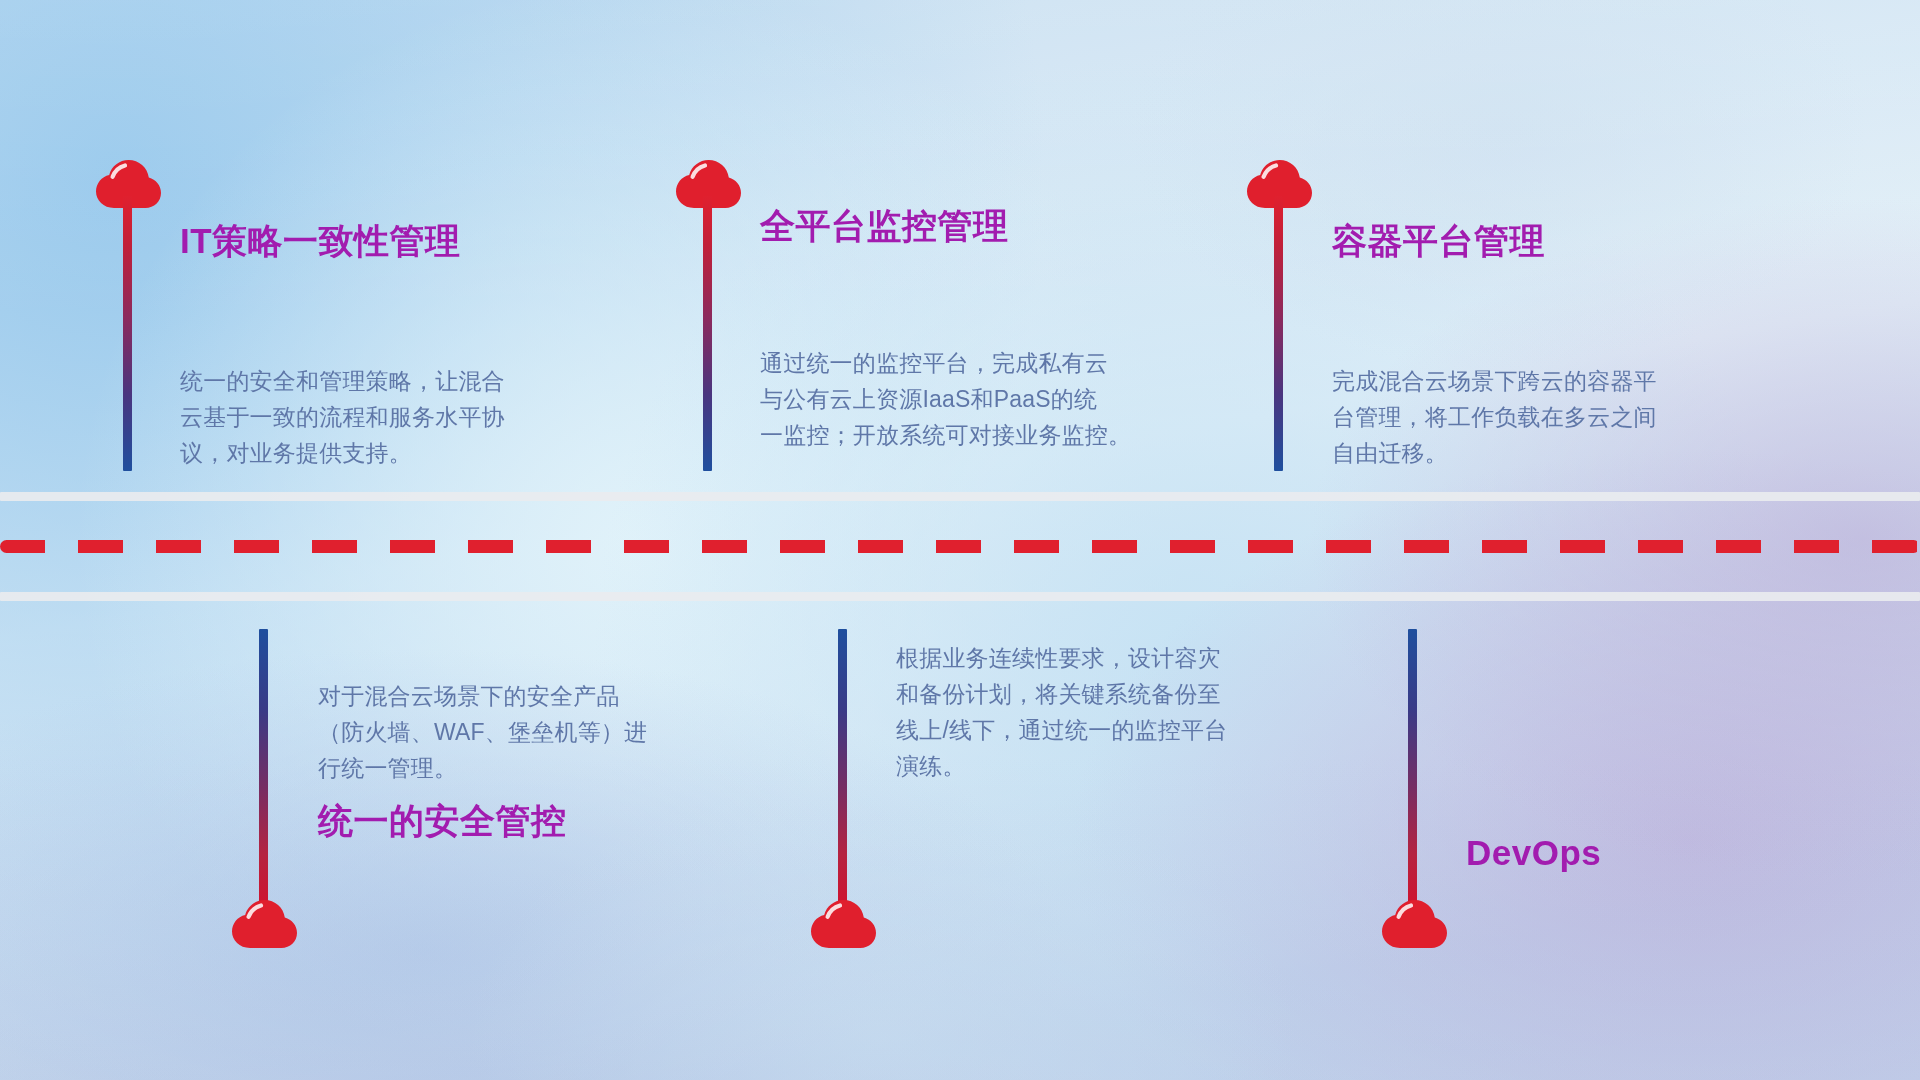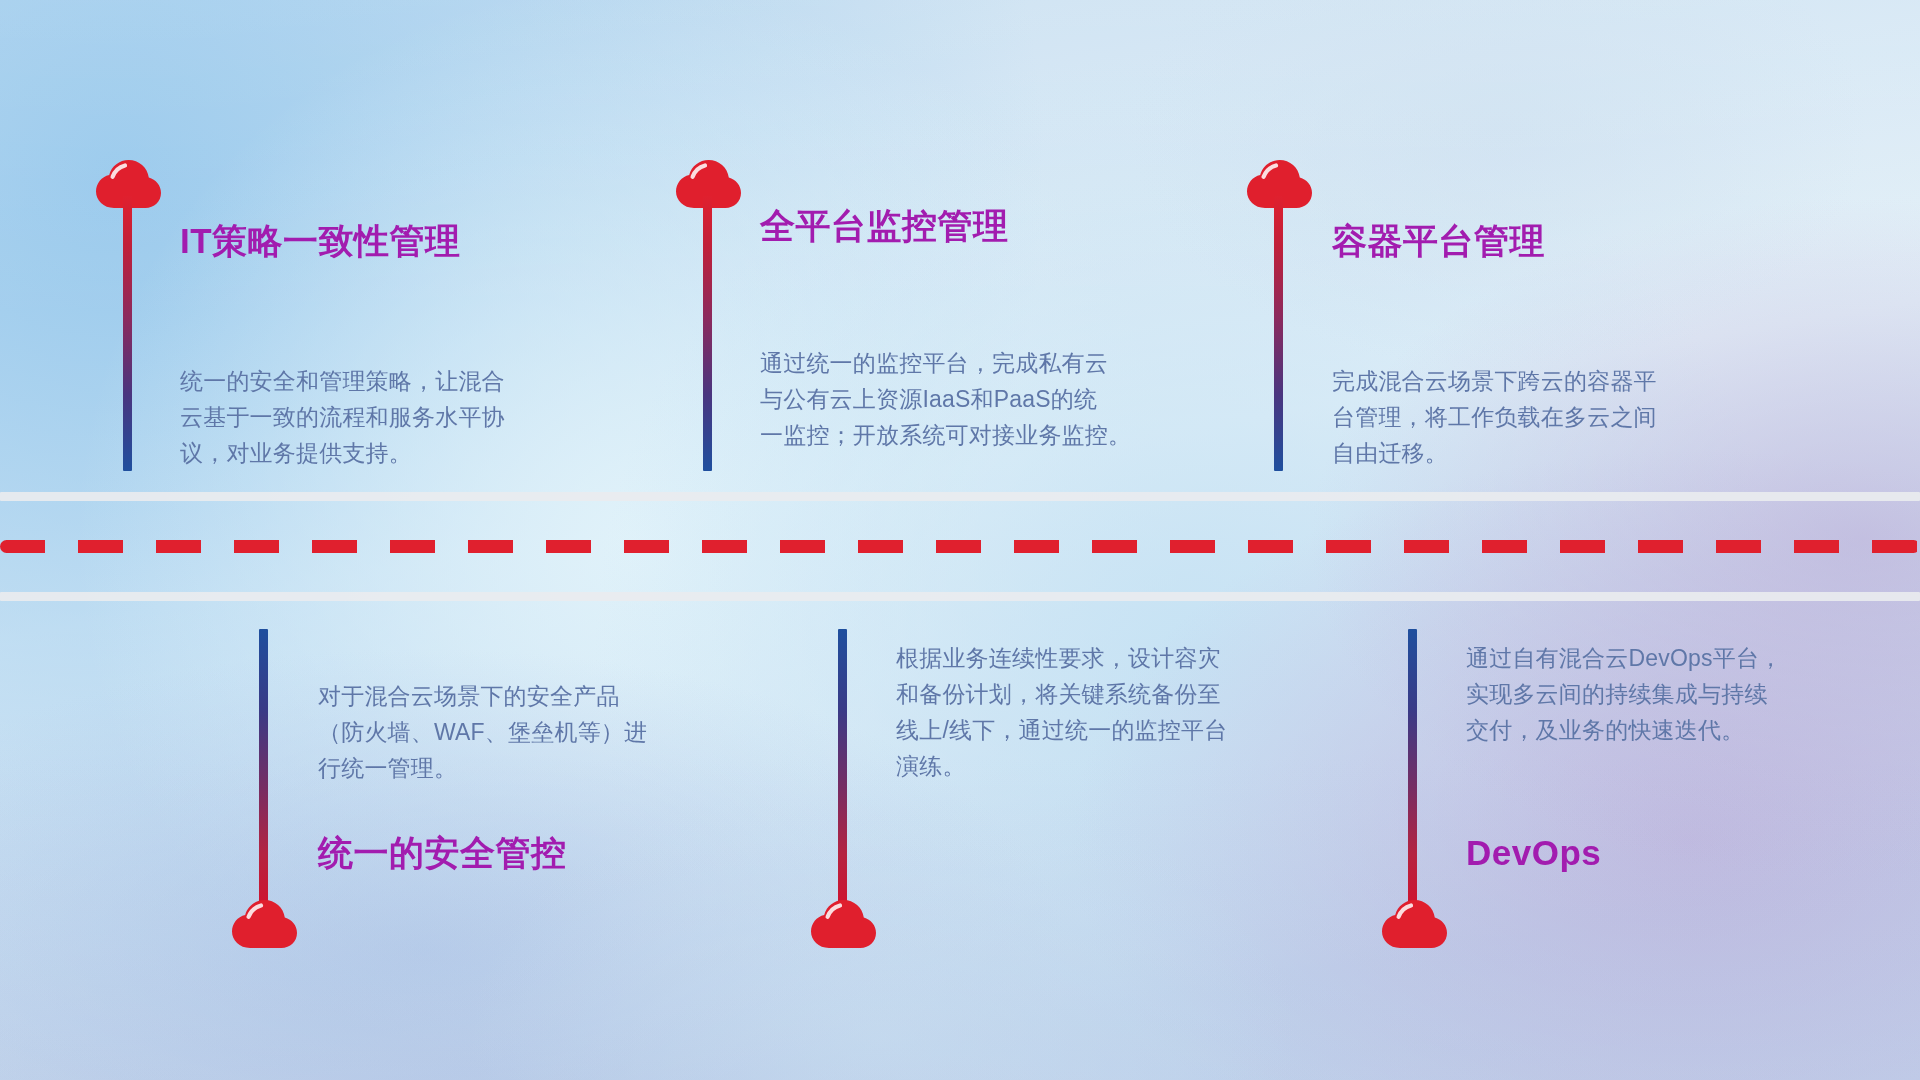--- a/index.html
+++ b/index.html
@@ -111,44 +111,41 @@
 自由迁移。</div>
 
   <div class="rule top"></div>
   <div class="dashline"></div>
   <div class="rule bot"></div>
 
   <div class="bar up" style="left:259px;top:629px;height:275px;"></div>
   <div class="body" style="left:318px;top:678px;width:440px;">对于混合云场景下的安全产品
 （防火墙、WAF、堡垒机等）进
 行统一管理。</div>
-  <div class="head" style="left:318px;top:835px;">统一的安全管控</div>
+  <div class="head" style="left:318px;top:803px;">统一的安全管控</div>
   <div class="cloud" style="left:230px;top:898px;">
     <svg viewBox="0 0 68 52" xmlns="http://www.w3.org/2000/svg">
       <path d="M20 50C9.5 50 2 42.6 2 33.3c0-8 5.6-14.7 13.2-16.4C17.6 8.1 25.4 2 34.6 2c10.3 0 18.9 7.6 20.2 17.5C61.9 21.3 67 27.6 67 35c0 8.6-6.9 15-15.6 15H20z" fill="#e01f2d"></path>
       <path d="M18.6 18.8c2.1-5.6 6.7-9.8 12.4-11.3" fill="none" stroke="#ffffff" stroke-width="4.2" stroke-linecap="round" opacity=".85"></path>
     </svg>
   </div>
 
   <div class="bar up" style="left:838px;top:629px;height:275px;"></div>
   <div class="body" style="left:896px;top:640px;width:450px;">根据业务连续性要求，设计容灾
 和备份计划，将关键系统备份至
 线上/线下，通过统一的监控平台
 演练。</div>
   <div class="cloud" style="left:809px;top:898px;">
     <svg viewBox="0 0 68 52" xmlns="http://www.w3.org/2000/svg">
       <path d="M20 50C9.5 50 2 42.6 2 33.3c0-8 5.6-14.7 13.2-16.4C17.6 8.1 25.4 2 34.6 2c10.3 0 18.9 7.6 20.2 17.5C61.9 21.3 67 27.6 67 35c0 8.6-6.9 15-15.6 15H20z" fill="#e01f2d"></path>
       <path d="M18.6 18.8c2.1-5.6 6.7-9.8 12.4-11.3" fill="none" stroke="#ffffff" stroke-width="4.2" stroke-linecap="round" opacity=".85"></path>
     </svg>
   </div>
 
   <div class="bar up" style="left:1408px;top:629px;height:275px;"></div>
-  <div class="body" style="left:1466px;top:640px;width:440px;">通过自有混合云DevOps平台，
-实现多云间的持续集成与持续
-交付，及业务的快速迭代。</div>
   <div class="head" style="left:1466px;top:835px;">DevOps</div>
   <div class="cloud" style="left:1380px;top:898px;">
     <svg viewBox="0 0 68 52" xmlns="http://www.w3.org/2000/svg">
       <path d="M20 50C9.5 50 2 42.6 2 33.3c0-8 5.6-14.7 13.2-16.4C17.6 8.1 25.4 2 34.6 2c10.3 0 18.9 7.6 20.2 17.5C61.9 21.3 67 27.6 67 35c0 8.6-6.9 15-15.6 15H20z" fill="#e01f2d"></path>
       <path d="M18.6 18.8c2.1-5.6 6.7-9.8 12.4-11.3" fill="none" stroke="#ffffff" stroke-width="4.2" stroke-linecap="round" opacity=".85"></path>
     </svg>
   </div>
 
 </div>
 

